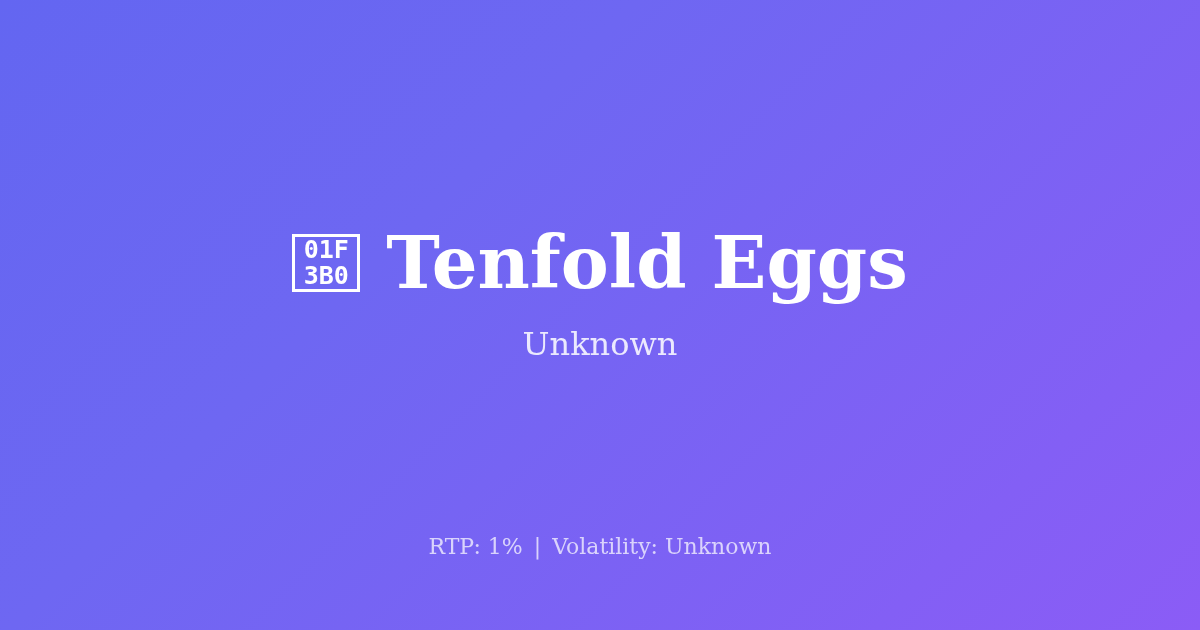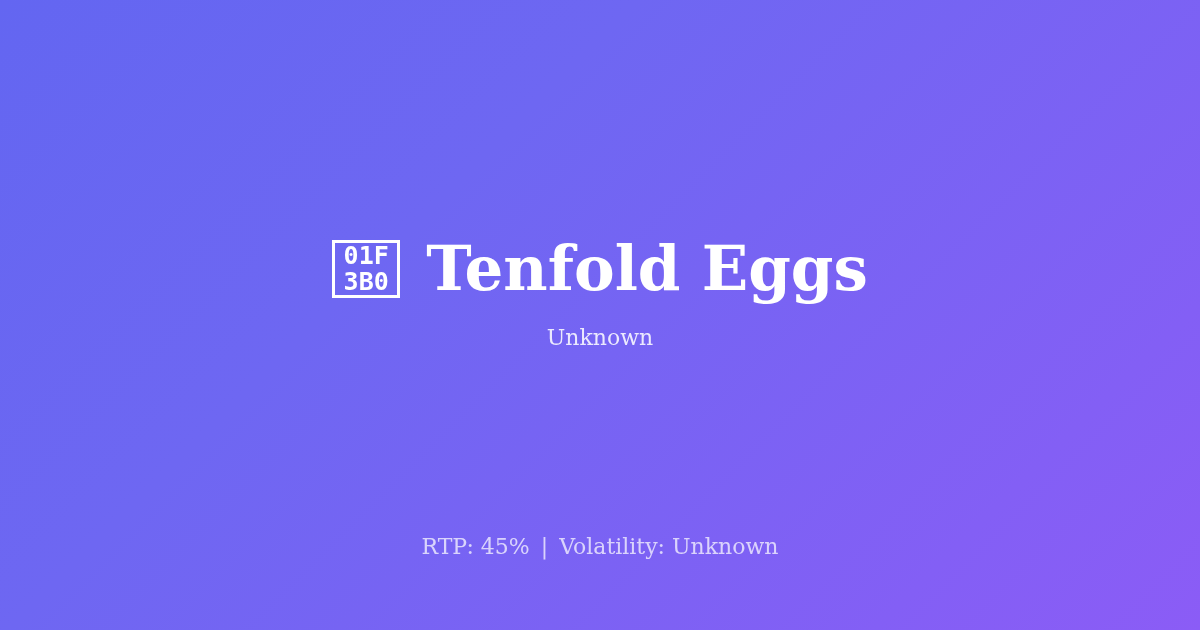--- a/index.html
+++ b/index.html
@@ -66,32 +66,32 @@
 
   .tofu-glyph .hex-row {
     display: block;
     height: 26px;
     line-height: 26px;
   }
 
   .game-title {
     font-family: "DejaVu Serif", "Liberation Serif", serif;
     font-weight: 700;
-    font-size: 61px;
+    font-size: 72px;
     line-height: 1.05;
     color: #ffffff;
     white-space: nowrap;
     letter-spacing: 0px;
   }
 
   .game-provider {
     margin-top: 24px;
     font-family: "DejaVu Serif", "Liberation Serif", serif;
     font-weight: 400;
-    font-size: 22px;
+    font-size: 32px;
     line-height: 1.2;
     color: rgba(255, 255, 255, 0.86);
     white-space: nowrap;
   }
 
   .game-stats {
     position: absolute;
     left: 0;
     right: 0;
     bottom: 68px;
@@ -121,18 +121,18 @@
         <span class="hex-row">3B0</span>
       </span>
       <h1 class="game-title">Tenfold Eggs</h1>
     </div>
 
     <div class="game-provider">Unknown</div>
 
   </div>
 
   <div class="game-stats">
-    <span>RTP: 45%</span>
+    <span>RTP: 1%</span>
     <span class="stat-sep">|</span>
     <span>Volatility: Unknown</span>
   </div>
 
 </div>
 
 </body></html>

